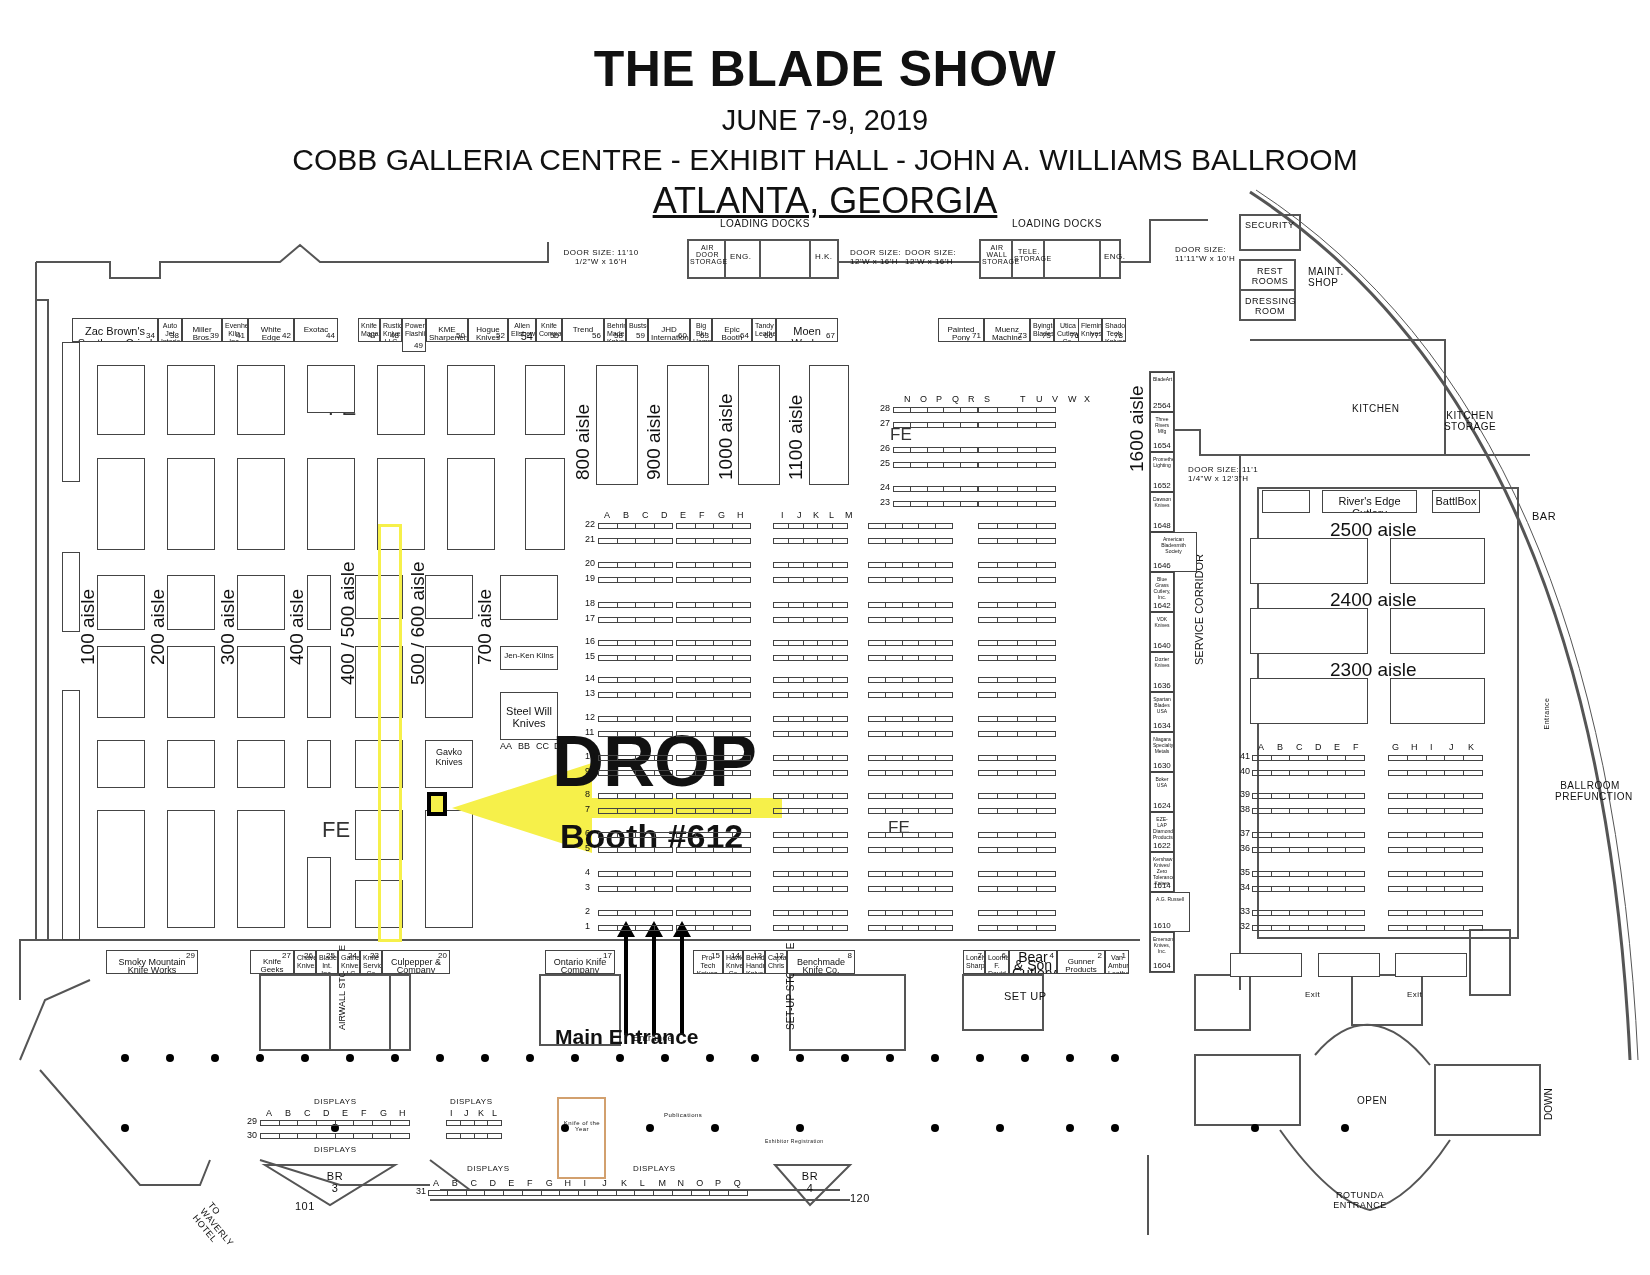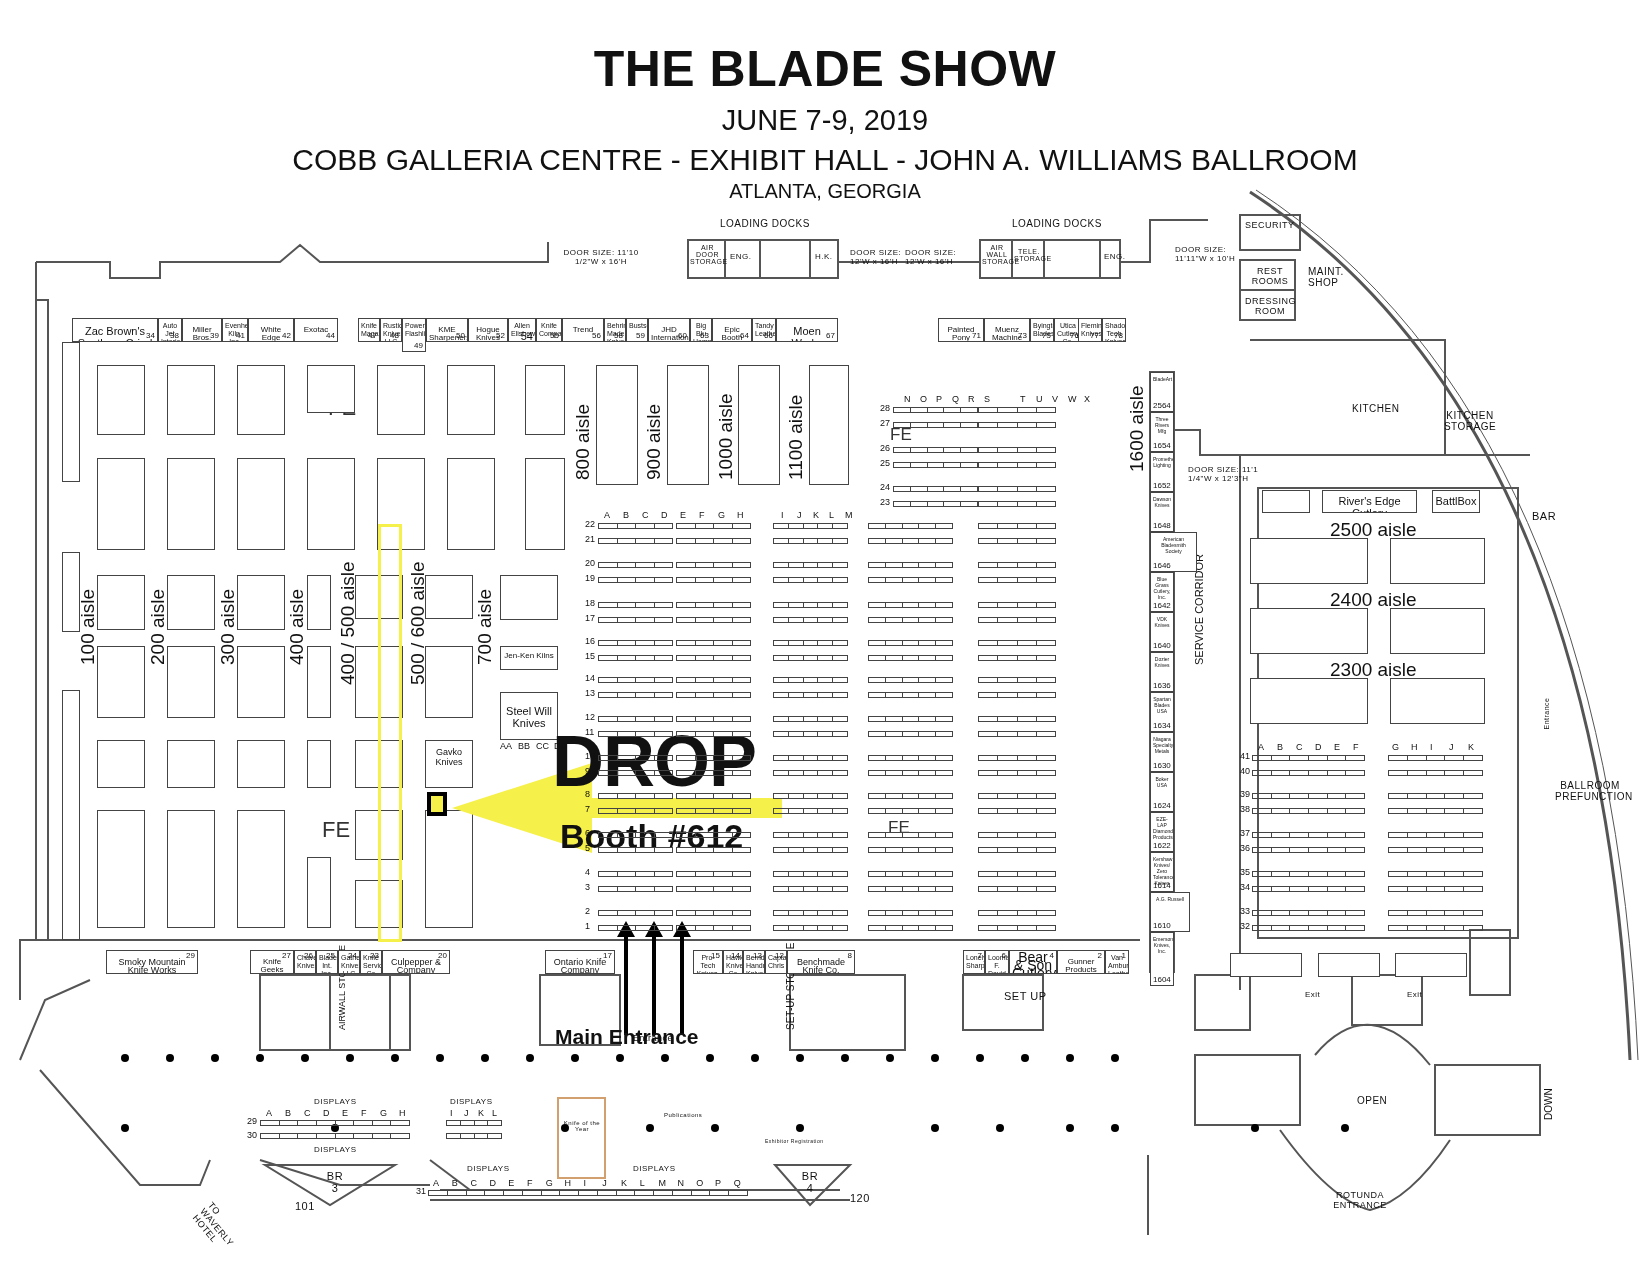--- a/index.html
+++ b/index.html
@@ -2,21 +2,21 @@
 <html><head>
 <meta charset="utf-8">
 <style>
   html,body{margin:0;padding:0;background:#fff;}
   body{width:1650px;height:1275px;position:relative;overflow:hidden;font-family:"Liberation Sans",sans-serif;color:#111;}
   .abs{position:absolute;}
   .title{left:0;width:1650px;text-align:center;}
   #t1{top:40px;font-size:50px;font-weight:bold;letter-spacing:0.5px;}
   #t2{top:104px;font-size:29px;}
   #t3{top:143px;font-size:30px;}
-  #t4{top:180px;font-size:20px;}
+  #t4{top:180px;font-size:36px;text-decoration:underline;}
   .booth{position:absolute;border:1.3px solid #444;background:#fff;font-size:7px;line-height:8px;box-sizing:border-box;overflow:hidden;}
   .booth .nm{position:absolute;left:2px;right:2px;top:3px;text-align:center;}
   .booth .num{position:absolute;bottom:1px;font-size:11px;}
   .booth .num.l{left:2px}.booth .num.r{right:2px}
   .booth.big .nm{font-size:11px;line-height:12px;top:12px}
   .aisle{position:absolute;font-size:19px;transform:rotate(-90deg);transform-origin:left top;white-space:nowrap;}
   .haisle{position:absolute;font-size:19px;white-space:nowrap;}
   .rowtbl{position:absolute;height:6px;border:1.2px solid #444;box-sizing:border-box;display:flex;}
   .rowtbl span{flex:1;border-right:1px solid #444;}
   .rowtbl span:last-child{border-right:none;}
@@ -1644,17 +1644,17 @@
       <span class="num l" style="font-size: 8px;">1622</span>
     </div>
     <div class="booth" style="left: 1150px; top: 852px; width: 24px; height: 40px; border-width: 1px;">
       <span class="nm" style="font-size: 5px; line-height: 6px;">Kershaw Knives/ Zero Tolerance Knives</span>
       <span class="num l" style="font-size: 8px;">1614</span>
     </div>
     <div class="booth" style="left: 1150px; top: 892px; width: 40px; height: 40px; border-width: 1px;">
       <span class="nm" style="font-size: 5px; line-height: 6px;">A.G. Russell</span>
       <span class="num l" style="font-size: 8px;">1610</span>
     </div>
-    <div class="booth" style="left: 1150px; top: 932px; width: 24px; height: 54px; border-width: 1px;">
+    <div class="booth" style="left: 1150px; top: 932px; width: 24px; height: 40px; border-width: 1px;">
       <span class="nm" style="font-size: 5px; line-height: 6px;">Emerson Knives, Inc.</span>
       <span class="num l" style="font-size: 8px;">1604</span>
     </div>
   </div>
 
 </body></html>

